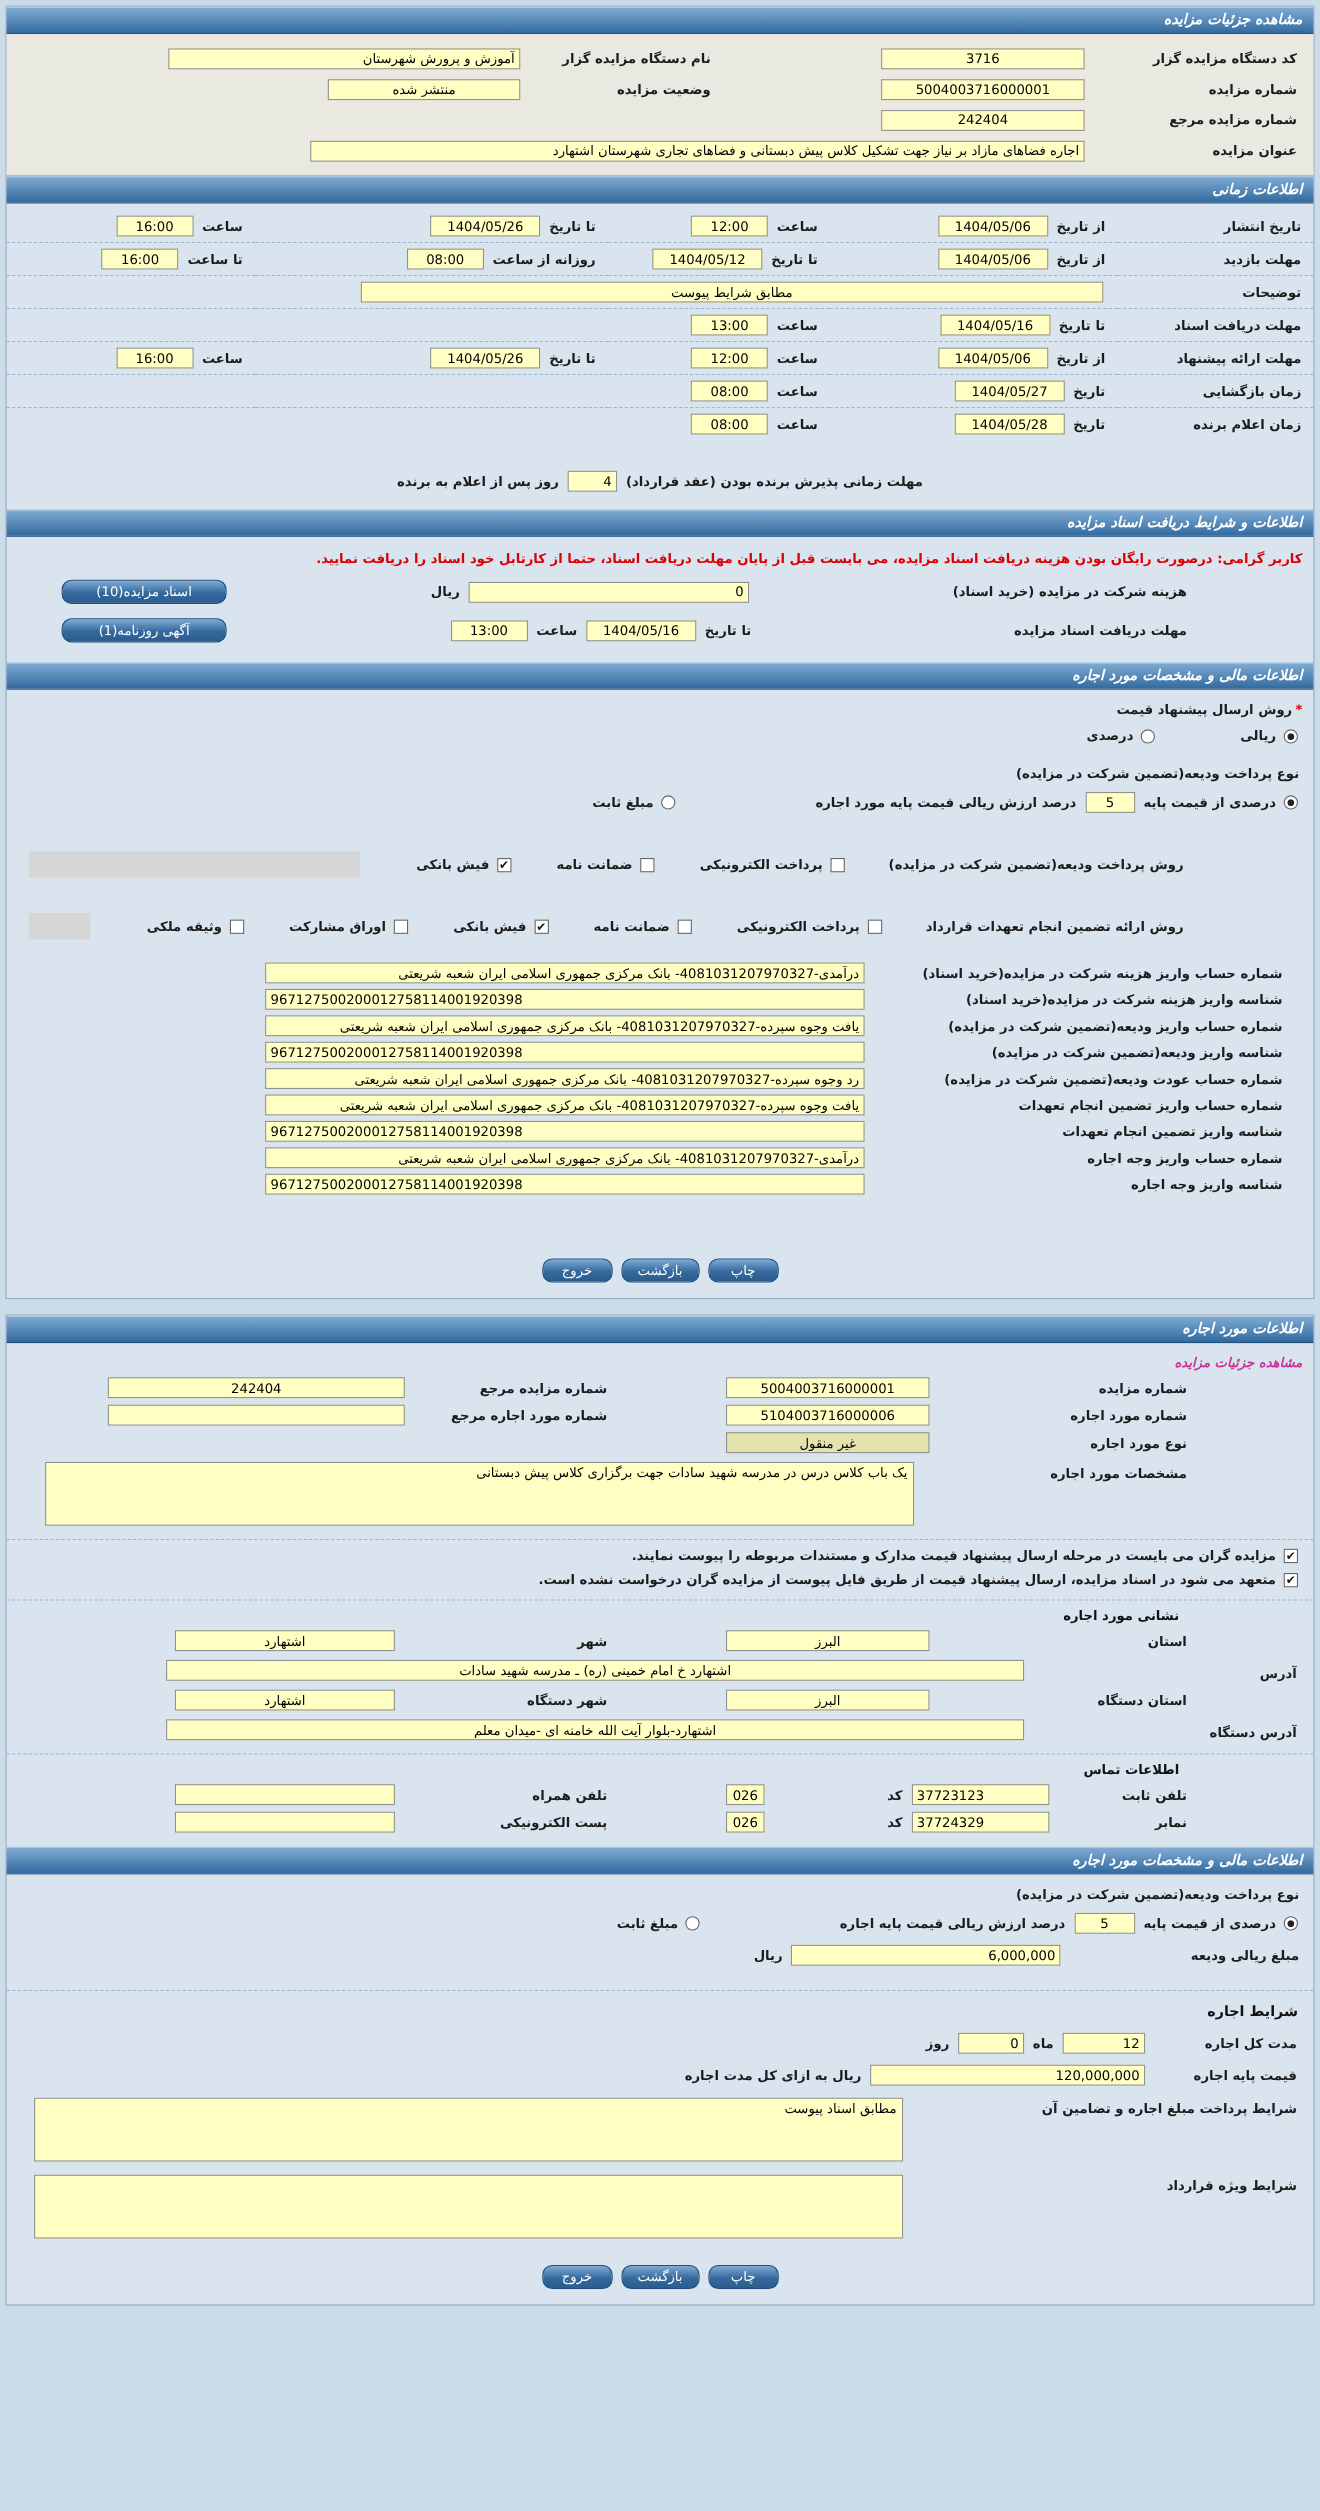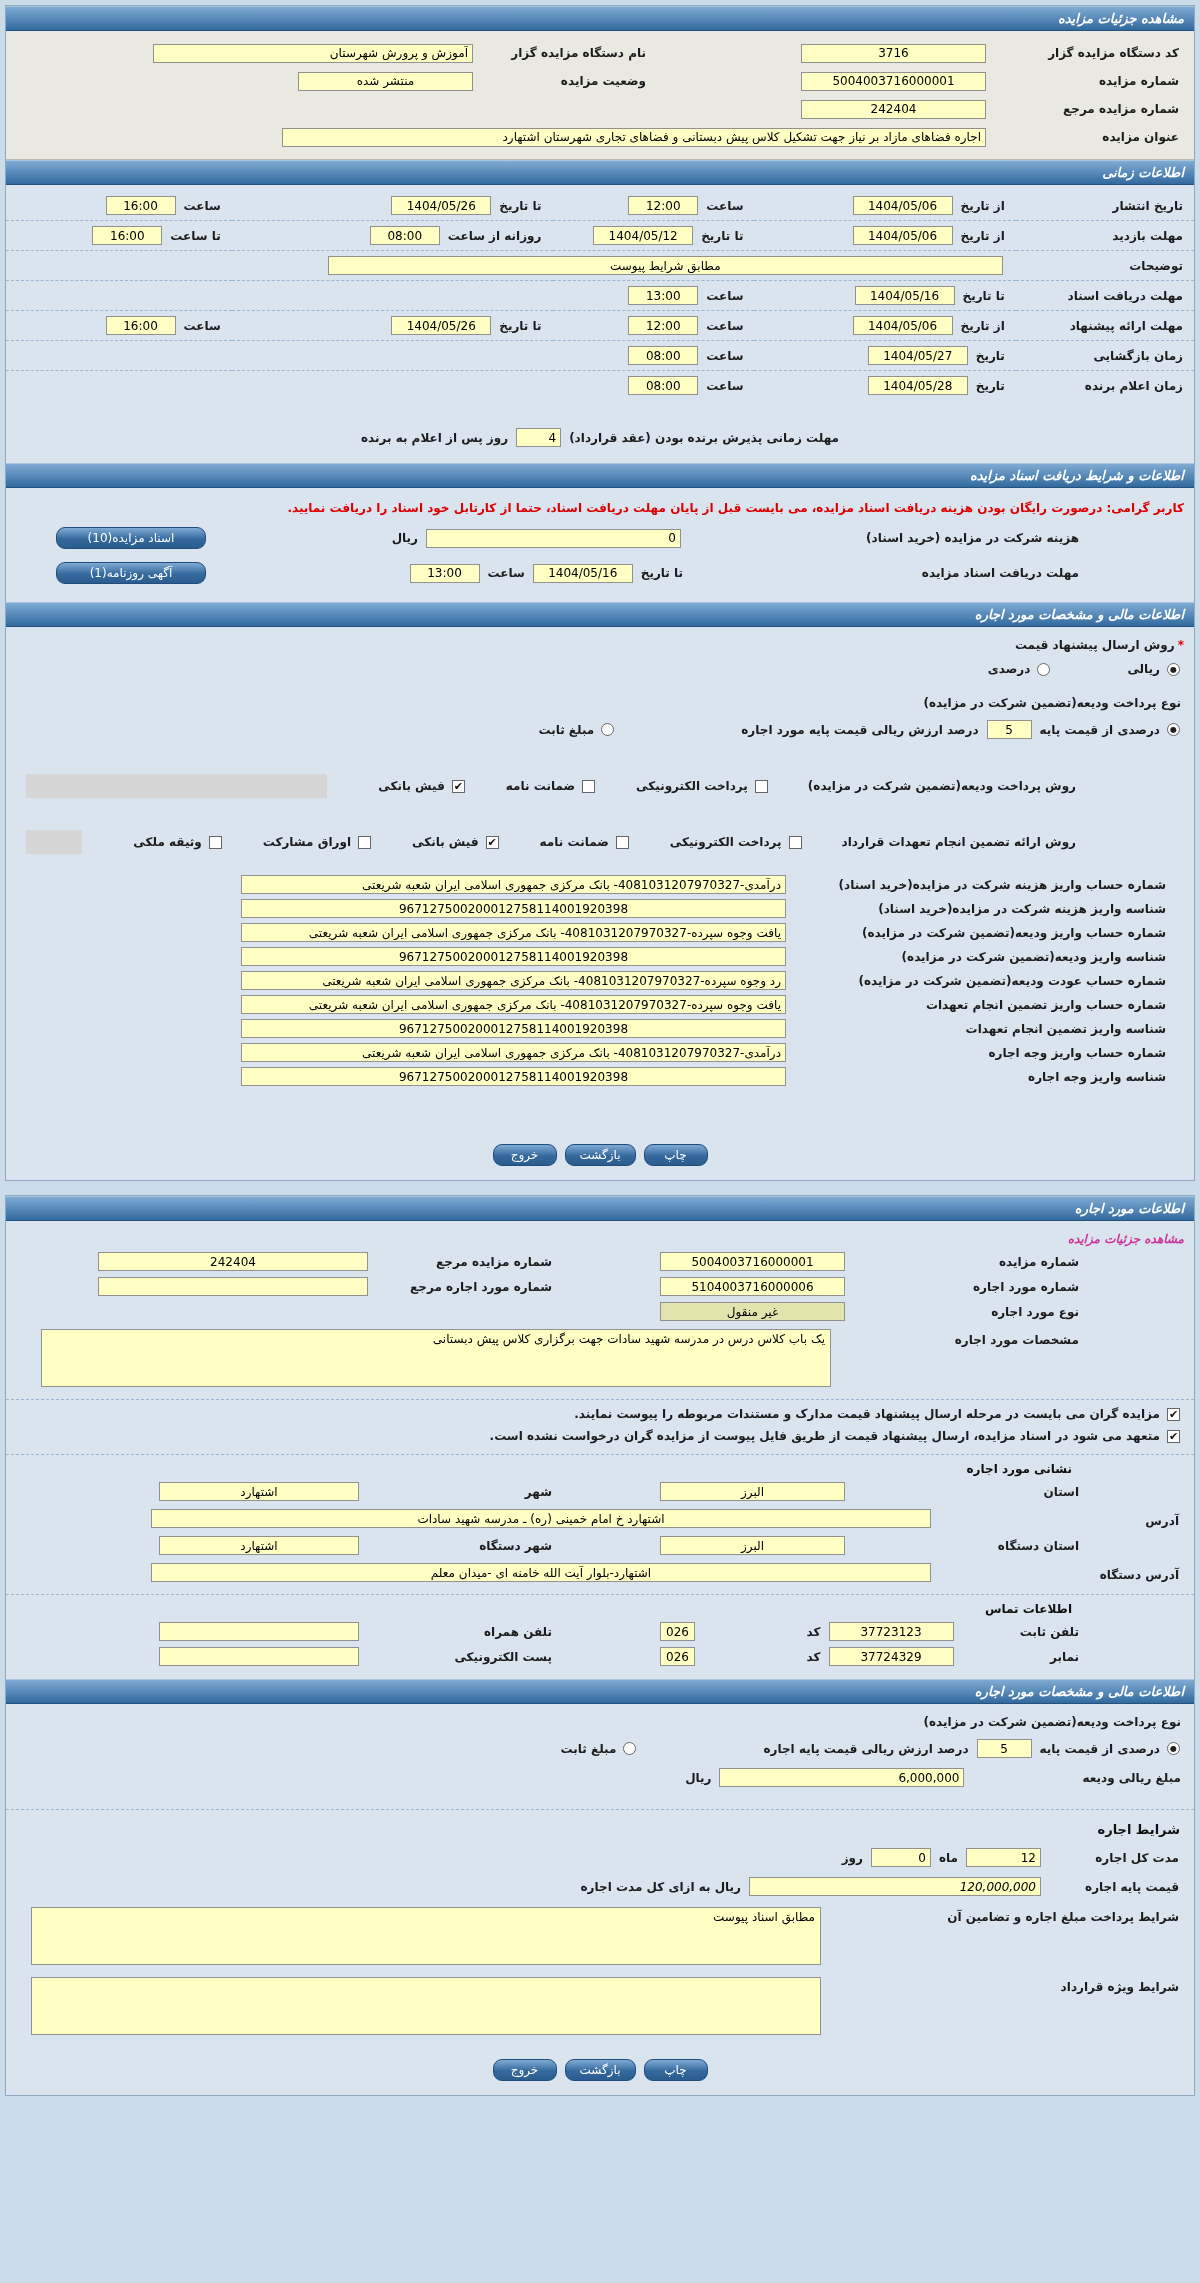--- a/index.html
+++ b/index.html
@@ -34,37 +34,37 @@
     background:#ffffc4;
     border:1px solid #919191;
     height:19px;
     font-size:12px;
     font-family:inherit;
     padding:0 4px;
     text-align:center;
     margin:0 5px;
   }
   .inp.rt { text-align:right; }
-  .inp.lt { direction:ltr; text-align:center; }
+  .inp.lt { direction:ltr; text-align:left; }
   .inp.num { direction:ltr; text-align:right; }
   .inp.dim { background:#e3e3ae; }
   textarea.ta {
     background:#ffffc4;
     border:1px solid #919191;
     width:790px;
     height:58px;
     resize:none;
     font-family:inherit;
     font-size:12px;
     padding:2px 5px;
     margin:0 5px;
   }
   .w35{width:35px;} .w45{width:45px;} .w55{width:55px;} .w60{width:60px;} .w70{width:70px;}
   .w75{width:75px;} .w100{width:100px;} .w125{width:125px;} .w175{width:175px;} .w185{width:185px;}
-  .w200{width:200px;} .w245{width:245px;} .w250{width:292px;font-style:italic;} .w255{width:255px;} .w270{width:270px;}
+  .w200{width:200px;} .w245{width:245px;} .w250{width:250px;} .w255{width:255px;} .w270{width:270px;}
   .w320{width:320px;} .w545{width:545px;} .w675{width:675px;} .w704{width:704px;} .w780{width:780px;}
 
   
   .general { background:#e9e9e1; border-bottom:1px solid #b9b9ad; padding:8px 4px; }
   .grow { display:flex; align-items:center; padding:3px 8px; height:28px; }
   .glbl1 { width:185px; text-align:left; text-align:right; padding-left:8px; }
   .glbl1 { display:inline-block; width:185px; text-align:right; }
   .glbl2 { display:inline-block; width:165px; text-align:right; margin-right:150px; }
 
   .content { padding:6px 0 10px; }

